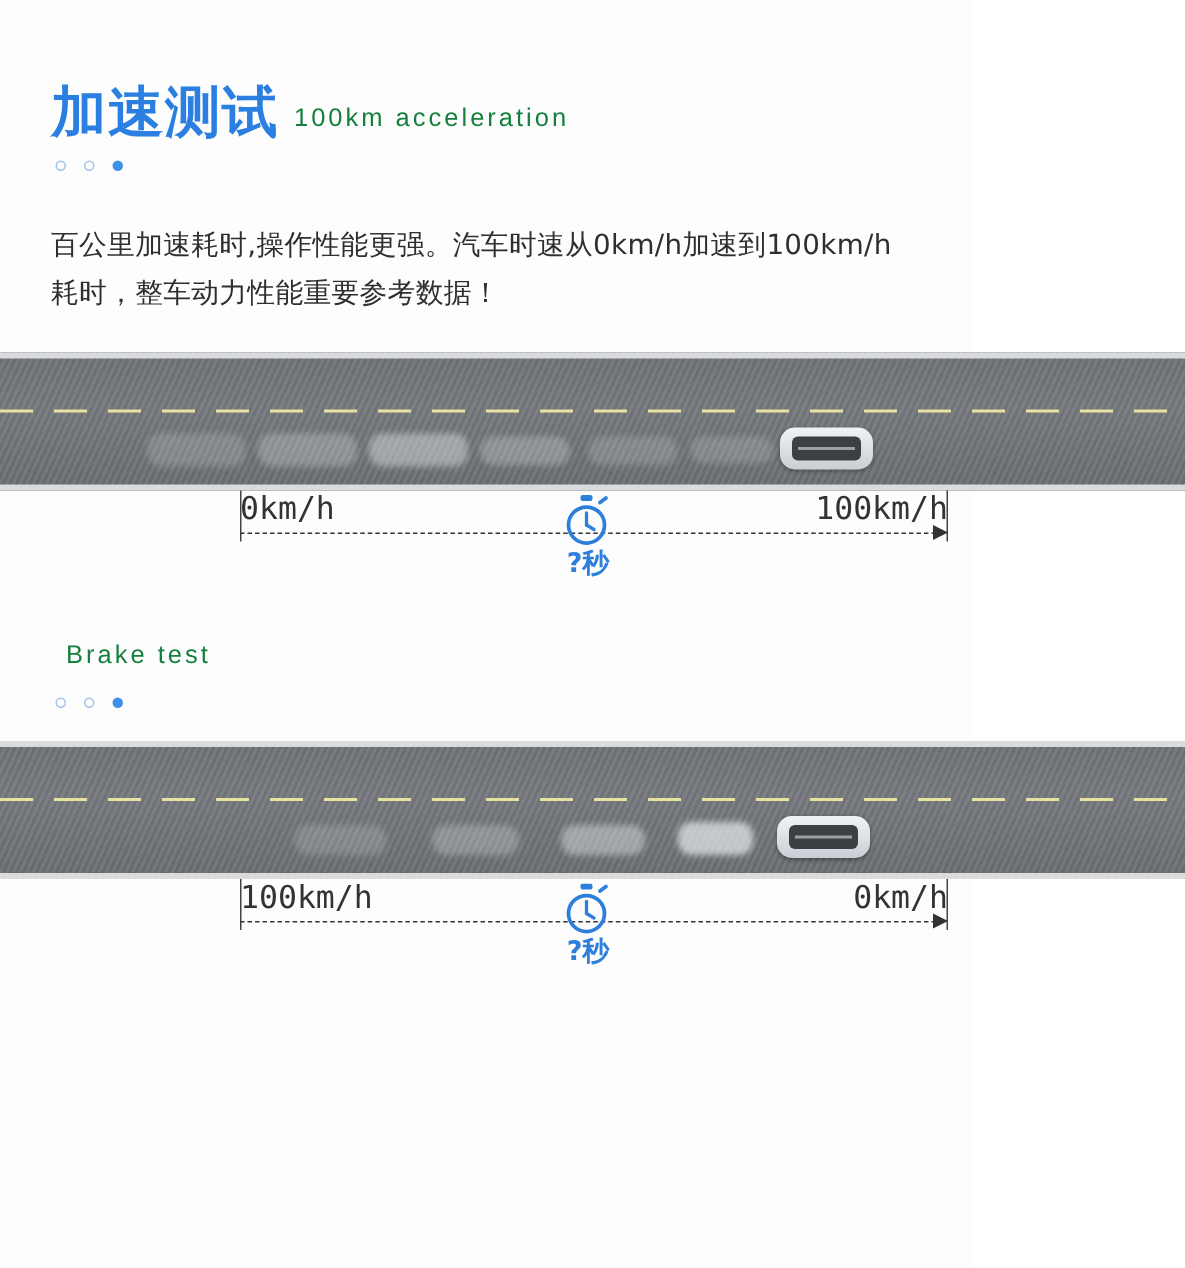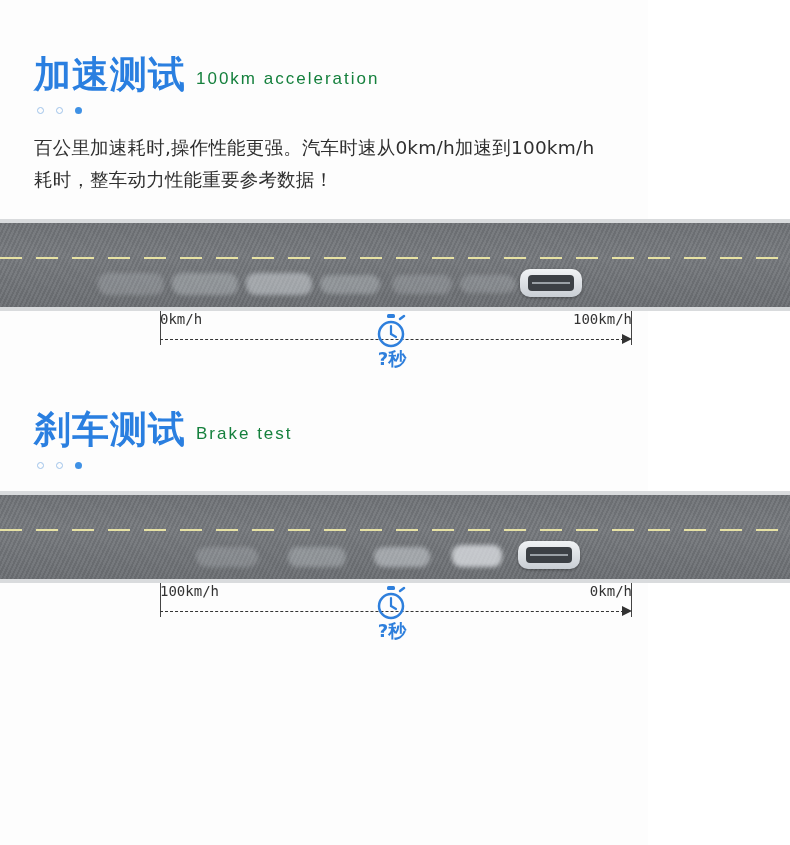--- a/index.html
+++ b/index.html
@@ -67,21 +67,21 @@
     width: 5px;
     height: 5px;
   }
   .dot.solid {
     background: #3f91e5;
   }
 
   .para {
     padding-left: 34px;
     padding-right: 40px;
-    margin-top: 18px;
+    margin-top: 34px;
     font-size: 18.5px;
     line-height: 1.75;
     color: #2f2f2f;
     font-family: "DejaVu Sans", "Liberation Sans", sans-serif;
     letter-spacing: 0.2px;
   }
 
   
   .road-wrap {
     position: relative;
@@ -161,21 +161,21 @@
     width: 790px;
     height: 62px;
   }
   .measure .labels {
     position: absolute;
     top: 0;
     left: 160px;
     width: 472px;
     display: flex;
     justify-content: space-between;
-    font-size: 14px;
+    font-size: 21px;
     color: #333;
     font-family: "DejaVu Sans Mono", "Liberation Mono", monospace;
   }
   .measure .tick-left {
     position: absolute;
     left: 160px;
     top: 0;
     width: 1px;
     height: 34px;
     background: #444;
@@ -278,21 +278,20 @@
             <line x1="16" y1="20" x2="21" y2="23" stroke="#2e7fdc" stroke-width="2.2" stroke-linecap="round"></line>
           </svg>
         </div>
         <div class="seconds">?秒</div>
       </div>
     </div>
   </div>
 
   <div class="section" style="padding-top:38px;">
     <div class="heading-row">
-      <div class="heading-cn">刹车测试</div>
       <div class="heading-en">Brake test</div>
     </div>
     <div class="dots">
       <span class="dot hollow"></span>
       <span class="dot hollow"></span>
       <span class="dot solid"></span>
     </div>
 
     <div class="road-wrap">
       <div class="road">

